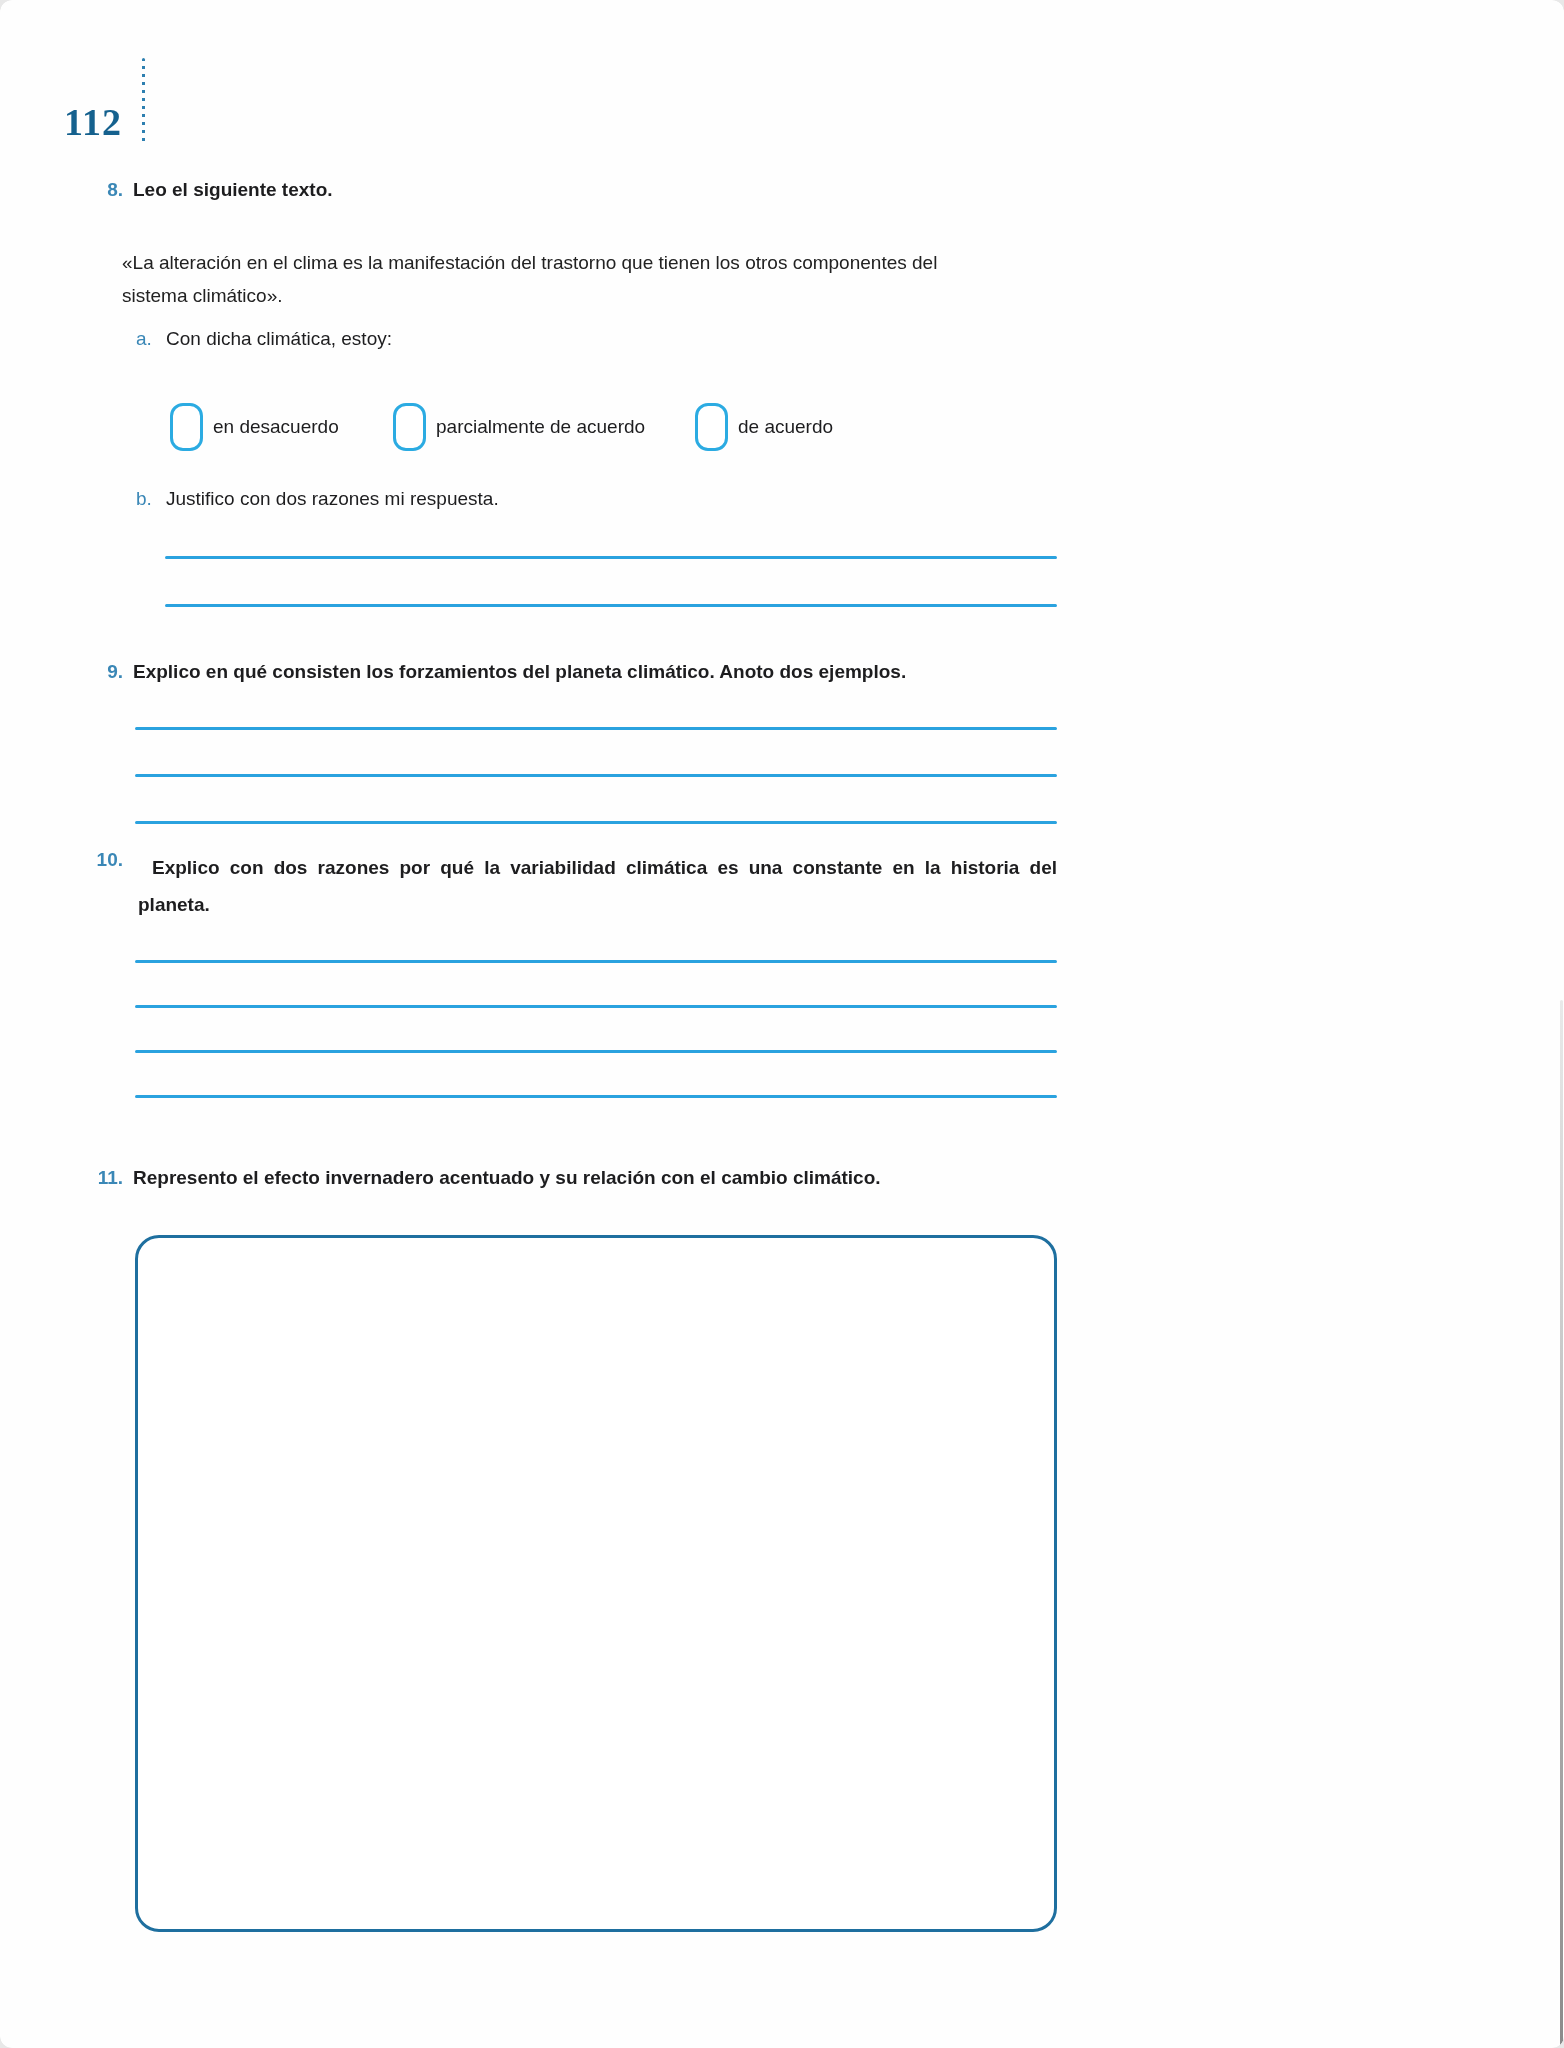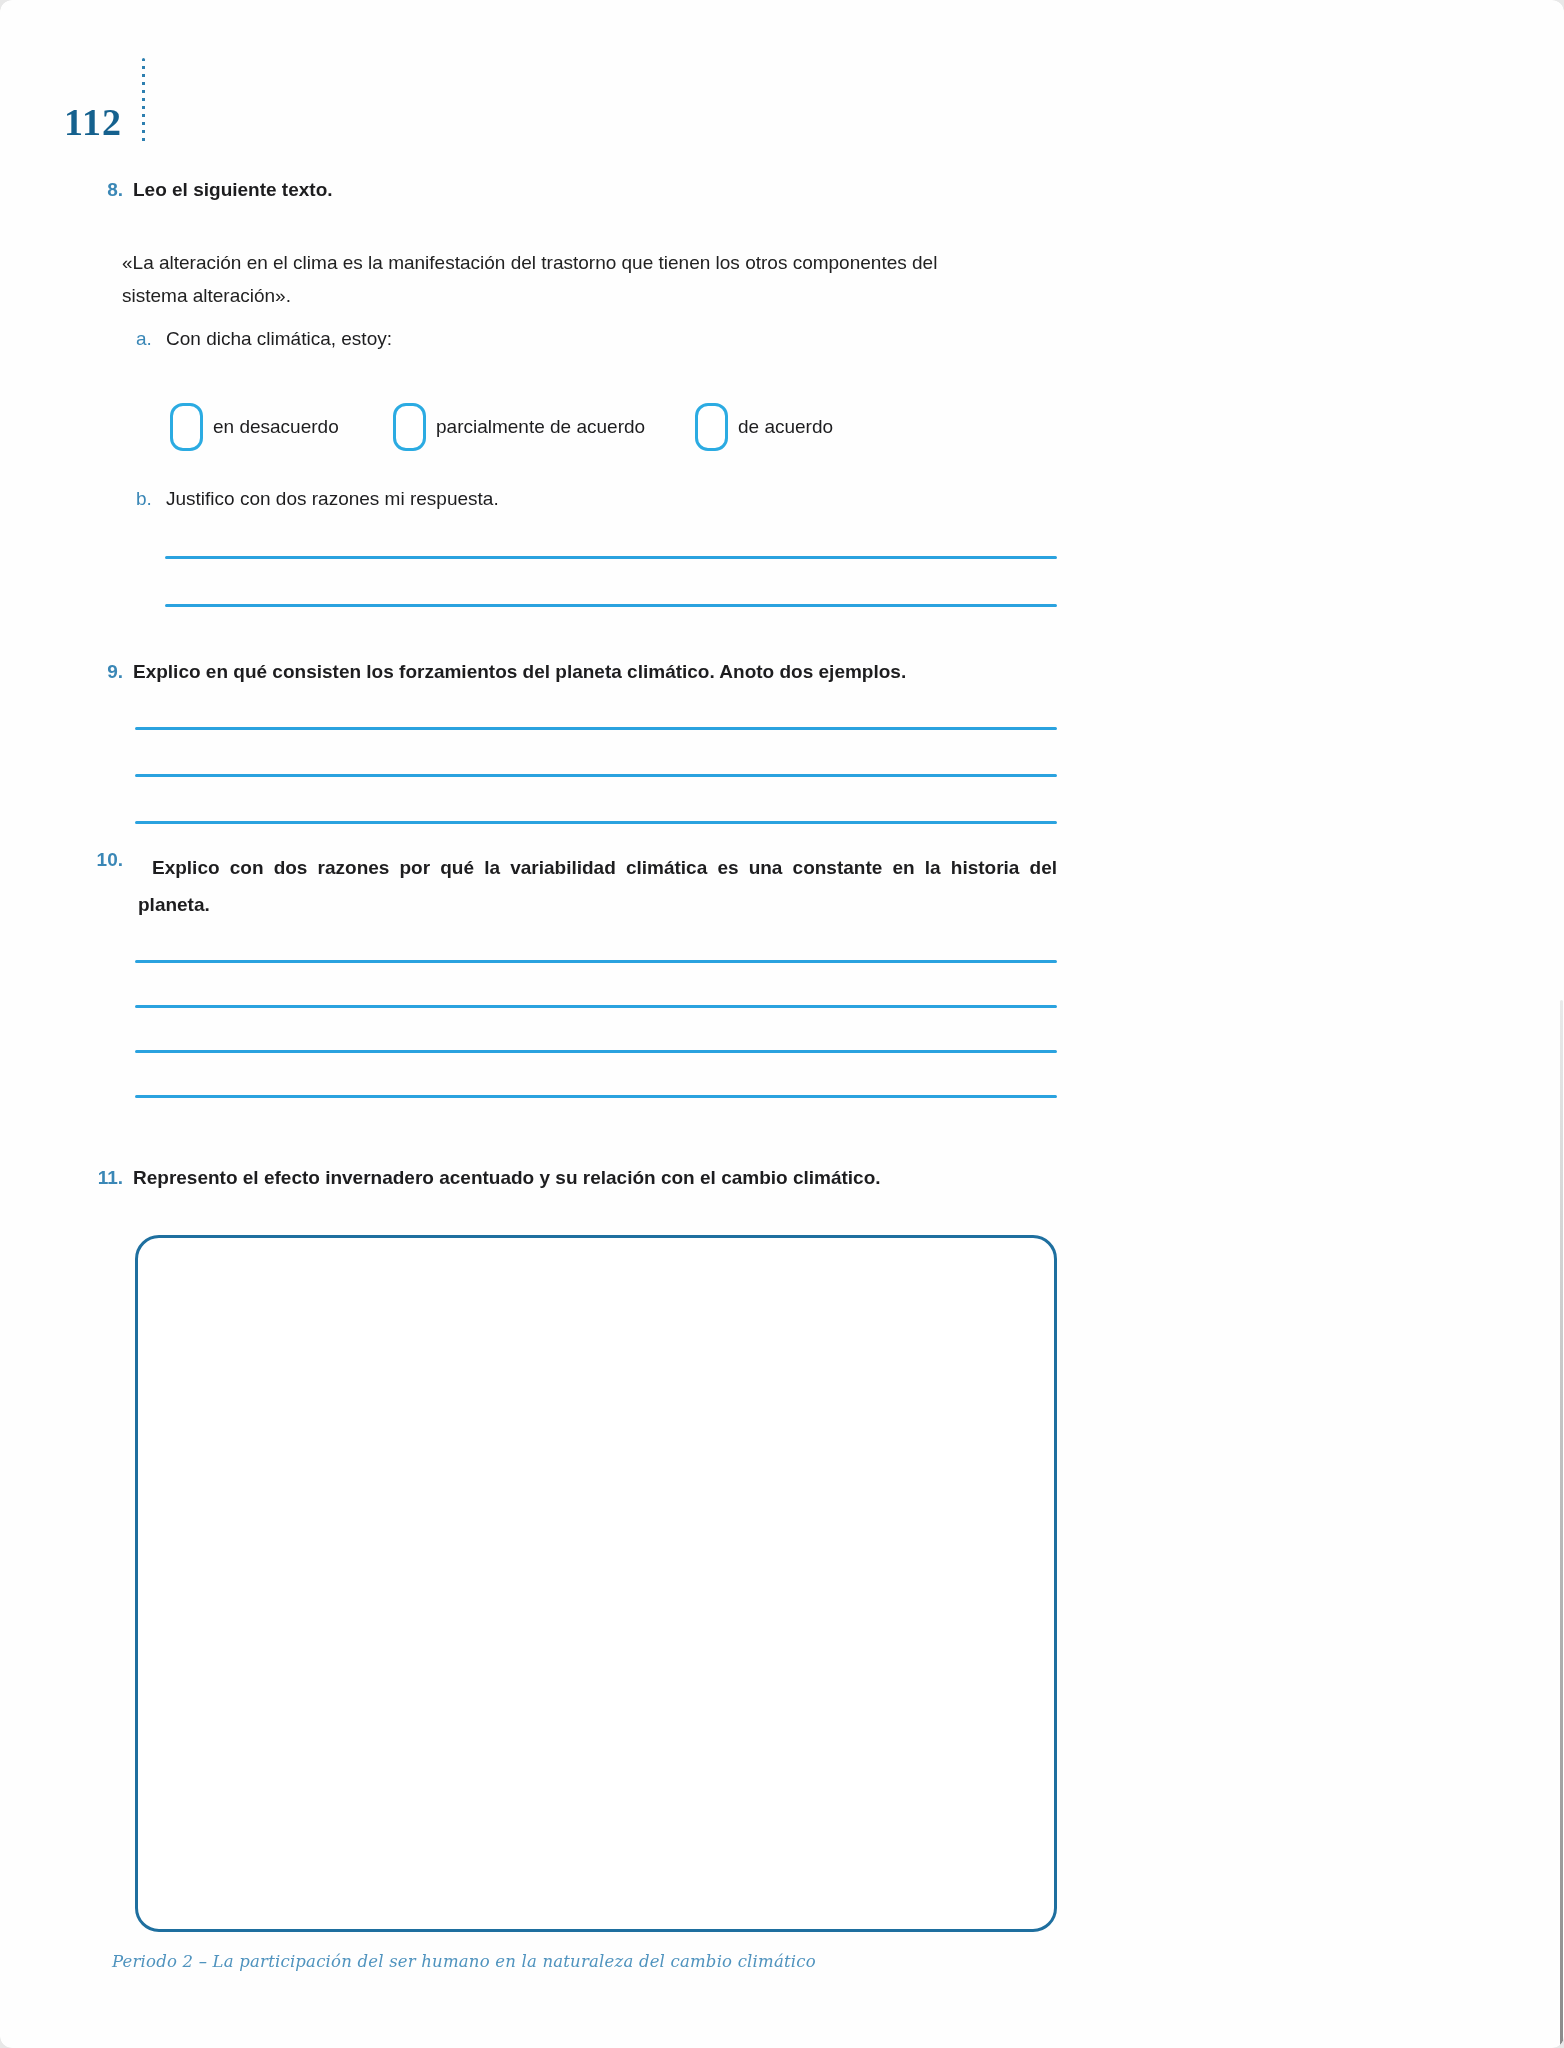--- a/index.html
+++ b/index.html
@@ -92,21 +92,21 @@
   <div class="pagenum">112</div>
   <div class="dotted"></div>
 
   <div class="row" style="top:179px">
     <span class="num bold">8.</span>
     <span class="ttl bold">Leo el siguiente texto.</span>
   </div>
 
   <div class="quote" style="top:246px">
     <div>«La alteración en el clima es la manifestación del trastorno que tienen los otros componentes del</div>
-    <div>sistema alteración».</div>
+    <div>sistema climático».</div>
   </div>
 
   <div class="sub" style="top:328px">
     <span class="letter">a.</span>
     <span class="ttl">Con dicha climática, estoy:</span>
   </div>
 
   <div class="opt" style="left:170px">
     <span class="cb"></span>
     <span class="optlbl">en desacuerdo</span>
@@ -156,16 +156,15 @@
       <div class="answer-line"></div>
     </div>
 
   <div class="row" style="top:1167px">
     <span class="num bold">11.</span>
     <span class="ttl bold">Represento el efecto invernadero acentuado y su relación con el cambio climático.</span>
   </div>
 
   <div class="drawbox"></div>
 
-  <div class="footer">Periodo 2 – La participación del ser humano en la naturaleza del cambio climático</div>
 
   <div class="scan-edge"></div>
 </div>
 
 </body></html>

